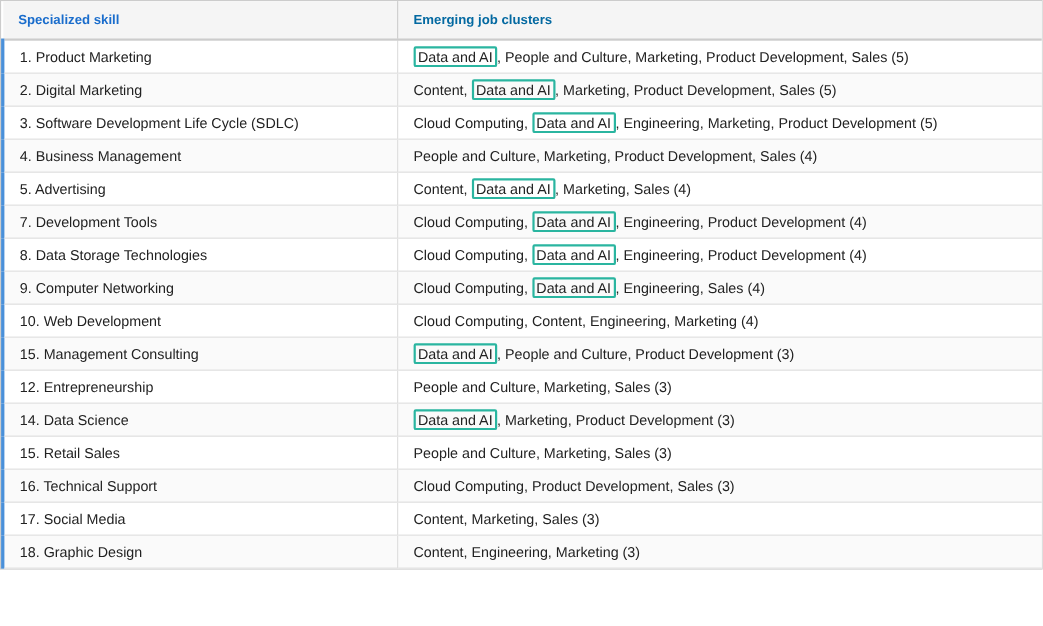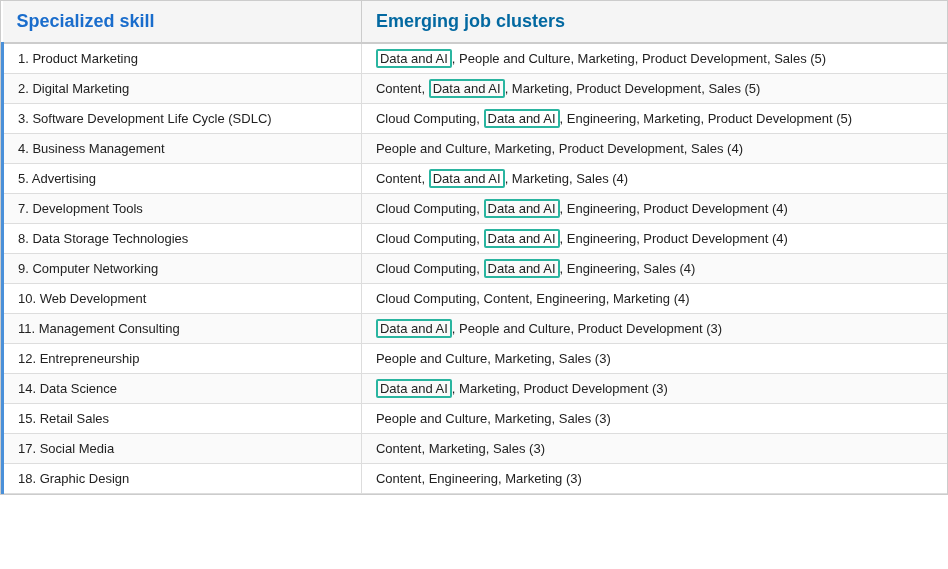--- a/index.html
+++ b/index.html
@@ -18,21 +18,21 @@
       width: 100%;
       border-collapse: collapse;
     }
     thead tr {
       background: #f5f5f5;
       border-bottom: 2px solid #ccc;
     }
     thead th {
       padding: 10px 14px;
       font-weight: bold;
-      font-size: 18px;
+      font-size: 12px;
       text-align: left;
       border-right: 1px solid #ccc;
     }
     thead th:first-child {
       color: #1a6dcc;
       width: 38%;
     }
     thead th:last-child {
       color: #0369a1;
       border-right: none;
@@ -110,36 +110,40 @@
         </tr>
         <tr>
           <td class="skill-col">9. Computer Networking</td>
           <td>Cloud Computing, <span class="highlight-tag">Data and AI</span>, Engineering, Sales (4)</td>
         </tr>
         <tr>
           <td class="skill-col">10. Web Development</td>
           <td>Cloud Computing, Content, Engineering, Marketing (4)</td>
         </tr>
         <tr>
-          <td class="skill-col">11. Management Consulting</td>
+          <td class="skill-col">15. Management Consulting</td>
           <td><span class="highlight-tag">Data and AI</span>, People and Culture, Product Development (3)</td>
         </tr>
         <tr>
           <td class="skill-col">12. Entrepreneurship</td>
           <td>People and Culture, Marketing, Sales (3)</td>
         </tr>
         <tr>
           <td class="skill-col">14. Data Science</td>
           <td><span class="highlight-tag">Data and AI</span>, Marketing, Product Development (3)</td>
         </tr>
         <tr>
           <td class="skill-col">15. Retail Sales</td>
           <td>People and Culture, Marketing, Sales (3)</td>
         </tr>
         <tr>
+          <td class="skill-col">16. Technical Support</td>
+          <td>Cloud Computing, Product Development, Sales (3)</td>
+        </tr>
+        <tr>
           <td class="skill-col">17. Social Media</td>
           <td>Content, Marketing, Sales (3)</td>
         </tr>
         <tr>
           <td class="skill-col">18. Graphic Design</td>
           <td>Content, Engineering, Marketing (3)</td>
         </tr>
       </tbody>
   </table>
 </div>

